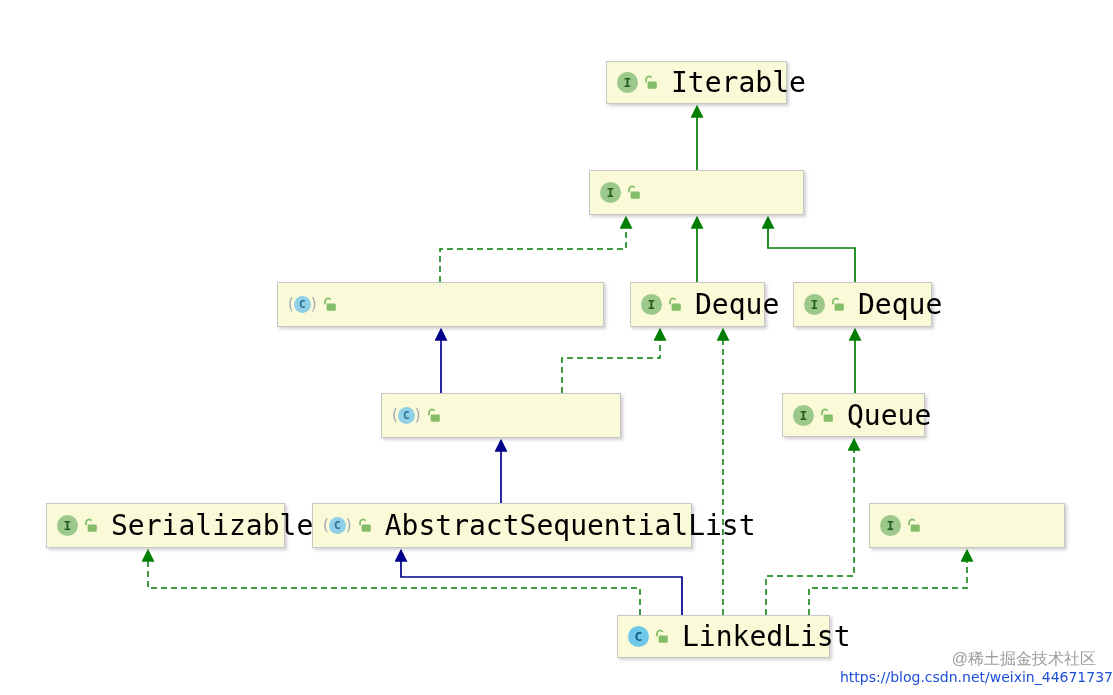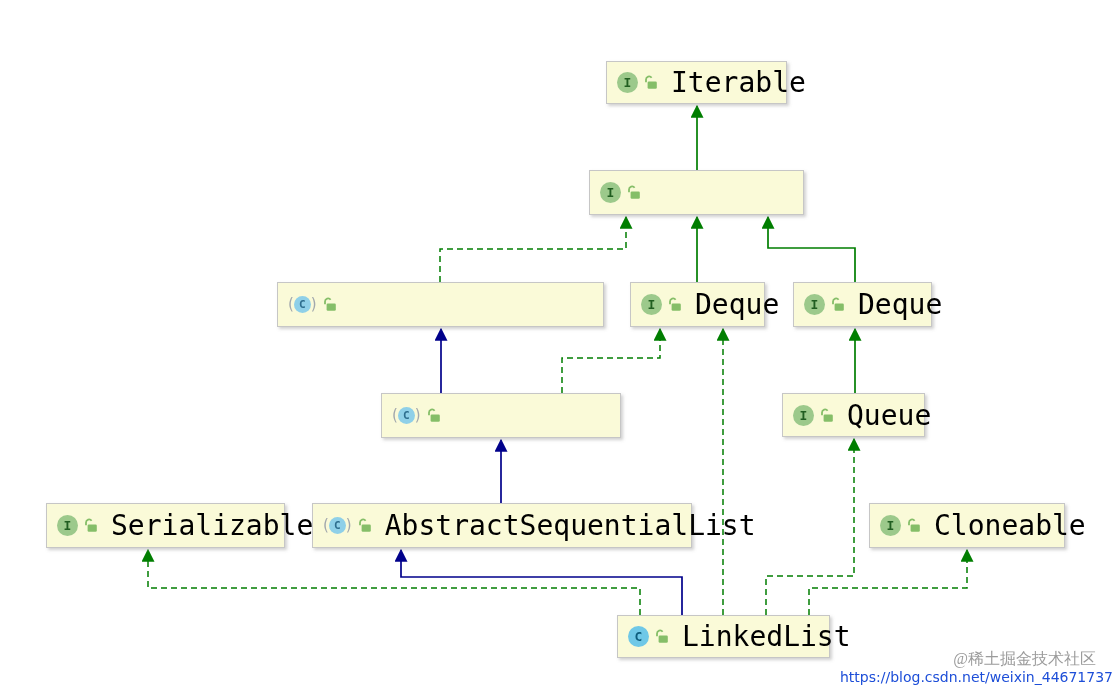--- a/index.html
+++ b/index.html
@@ -25,21 +25,21 @@
     font-weight:bold; flex:none; font-family:"DejaVu Sans Mono", monospace;
   }
   .badge.iface { width:21px; height:21px; background:#9CC98B; color:#215E21; font-size:13px; }
   .badge.cls   { width:21px; height:21px; background:#6FC8E7; color:#0E5E7E; font-size:13px; }
   .badge.abs   { width:17px; height:17px; background:#8FD0E8; color:#2E6E8E; font-size:11px; }
   .paren { color:#A2A8AD; font-size:15px; line-height:1; font-family:"DejaVu Sans", sans-serif; }
   .lock { margin-left:5px; flex:none; }
   .nlabel { font-size:28px; color:#000000; margin-left:13px; letter-spacing:0px; }
   .wm-community {
     position:absolute; right:17px; top:649px; color:#9B9B9B;
-    font-size:16px; font-family:Liberation Serif, serif;
+    font-size:16px; font-family:Liberation Sans, sans-serif;
   }
   .wm-url {
     position:absolute; right:0; top:669px; color:#1d4ed8;
     font-size:14px; font-family:"DejaVu Sans", sans-serif;
   }
 </style>
 </head>
 <body>
 
 <div id="canvas">
@@ -164,21 +164,20 @@
         <span class="nlabel">AbstractSequentialList</span>
       </div>
       <div class="node" style="left: 869px; top: 503px; width: 196px; height: 45px;">
         <span class="iconwrap">
           <span class="badge iface">I</span>
         </span>
         <svg class="lock" width="15" height="15" viewBox="0 0 15 15">
           <path d="M3 7.2 V4.6 a3.1 3.1 0 0 1 5.6 -1.9" fill="none" stroke="#85BE68" stroke-width="1.8"></path>
           <rect x="4.6" y="6.4" width="9.2" height="7.4" rx="1.3" fill="#85BE68"></rect>
         </svg>
-        <span class="nlabel">Cloneable</span>
       </div>
       <div class="node" style="left: 617px; top: 615px; width: 213px; height: 43px;">
         <span class="iconwrap">
           <span class="badge cls">C</span>
         </span>
         <svg class="lock" width="15" height="15" viewBox="0 0 15 15">
           <path d="M3 7.2 V4.6 a3.1 3.1 0 0 1 5.6 -1.9" fill="none" stroke="#85BE68" stroke-width="1.8"></path>
           <rect x="4.6" y="6.4" width="9.2" height="7.4" rx="1.3" fill="#85BE68"></rect>
         </svg>
         <span class="nlabel">LinkedList</span>

